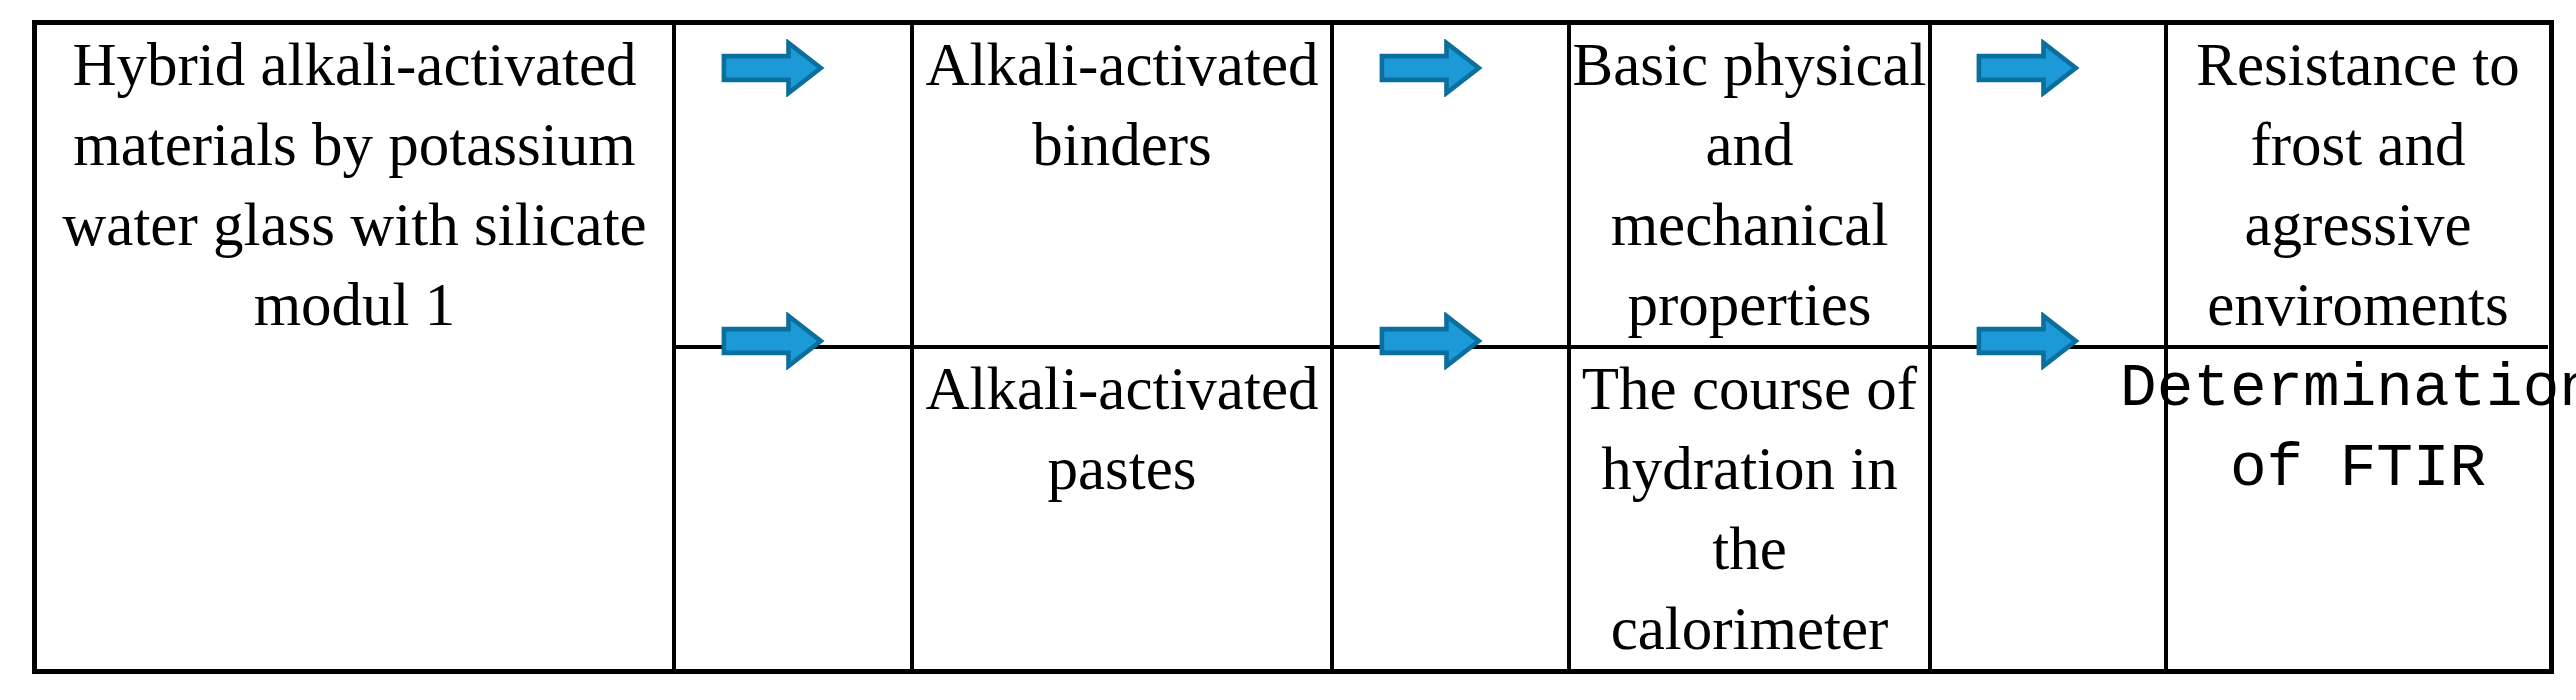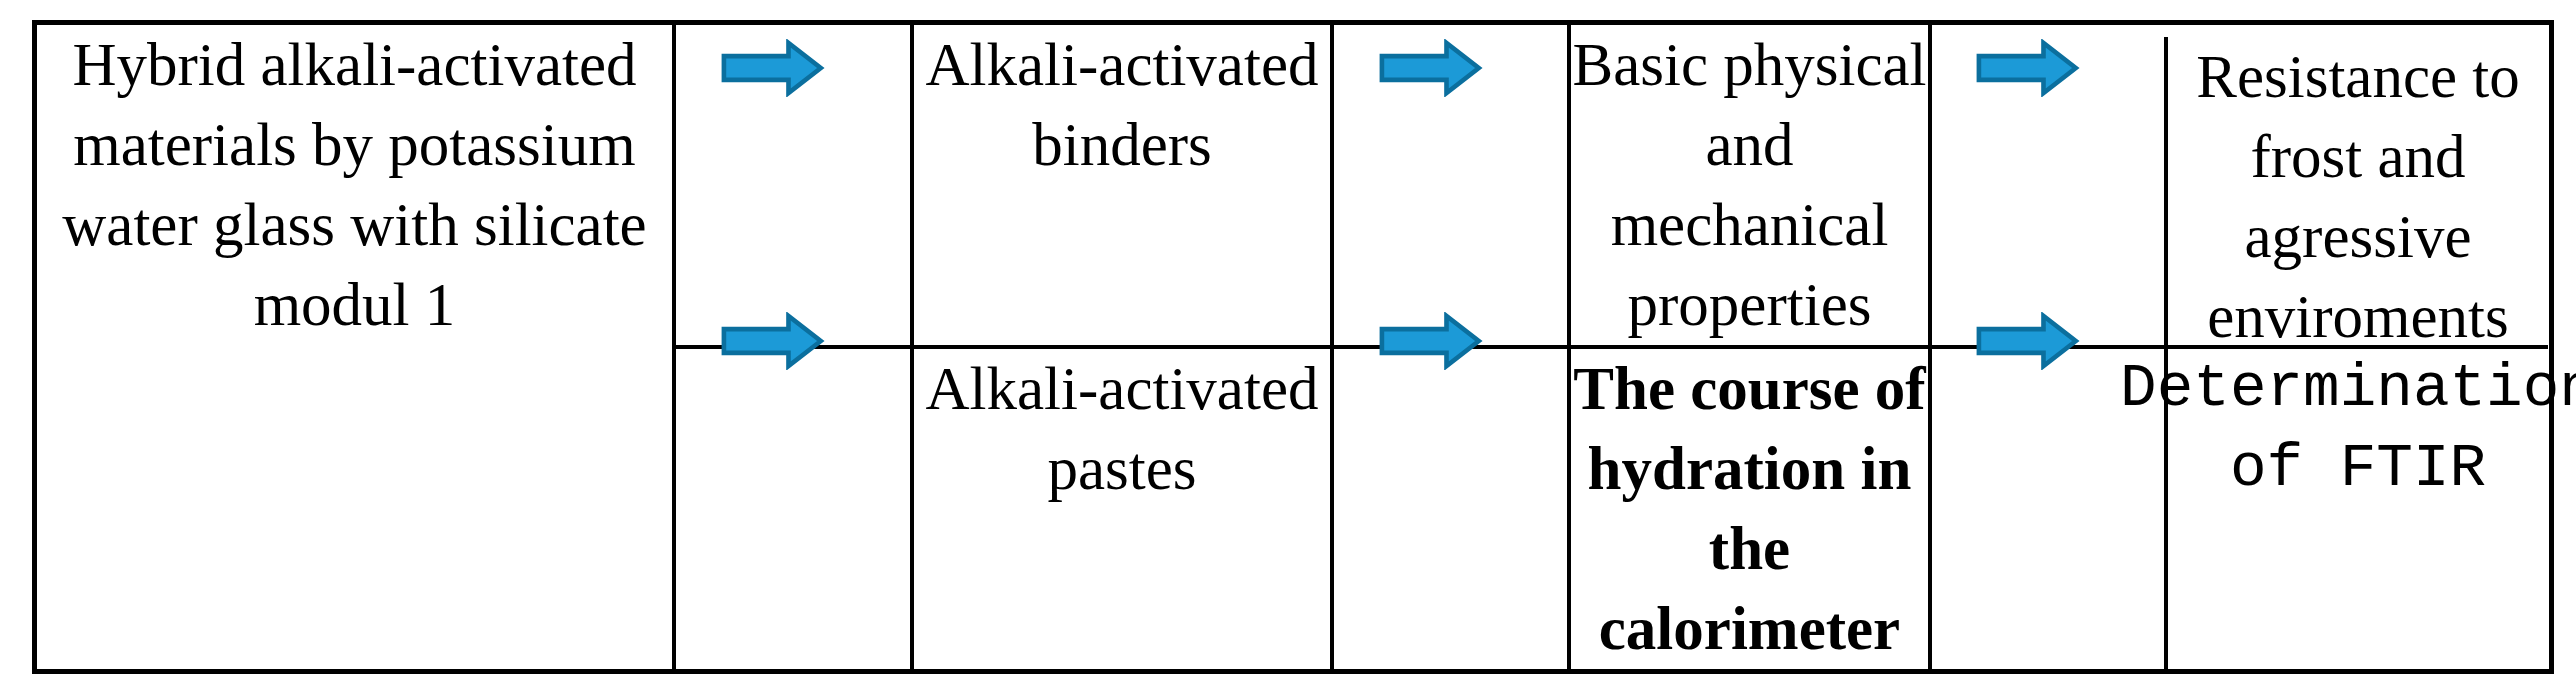--- a/index.html
+++ b/index.html
@@ -86,42 +86,42 @@
       <div class="txt">Basic physical
 and
 mechanical
 properties</div>
     </div>
     <div class="cell vline arrow-cell row1" style="grid-column:6;grid-row:1;">
       <svg width="104" height="58" viewBox="0 0 157 88">
         <polygon points="4,26 102,26 102,6 151,44 102,82 102,62 4,62" fill="#1C9AD7" stroke="#0B6F9E" stroke-width="7" stroke-linejoin="miter"></polygon>
       </svg>
     </div>
-    <div class="cell vline" style="grid-column:7;grid-row:1;margin-top:12px;">
+    <div class="cell vline" style="grid-column:7;grid-row:1;">
       <div class="txt">Resistance to
 frost and
 agressive
 enviroments</div>
     </div>
 
     <div class="cell vline hline arrow-cell row2" style="grid-column:2;grid-row:2;">
       <svg width="104" height="58" viewBox="0 0 157 88">
         <polygon points="4,26 102,26 102,6 151,44 102,82 102,62 4,62" fill="#1C9AD7" stroke="#0B6F9E" stroke-width="7" stroke-linejoin="miter"></polygon>
       </svg>
     </div>
     <div class="cell vline hline" style="grid-column:3;grid-row:2;">
       <div class="txt">Alkali-activated
 pastes</div>
     </div>
     <div class="cell vline hline arrow-cell row2" style="grid-column:4;grid-row:2;">
       <svg width="104" height="58" viewBox="0 0 157 88">
         <polygon points="4,26 102,26 102,6 151,44 102,82 102,62 4,62" fill="#1C9AD7" stroke="#0B6F9E" stroke-width="7" stroke-linejoin="miter"></polygon>
       </svg>
     </div>
-    <div class="cell vline hline" style="grid-column:5;grid-row:2;font-weight:bold;">
+    <div class="cell vline hline" style="grid-column:5;grid-row:2;">
       <div class="txt">The course of
 hydration in
 the
 calorimeter</div>
     </div>
     <div class="cell vline hline arrow-cell row2" style="grid-column:6;grid-row:2;">
       <svg width="104" height="58" viewBox="0 0 157 88">
         <polygon points="4,26 102,26 102,6 151,44 102,82 102,62 4,62" fill="#1C9AD7" stroke="#0B6F9E" stroke-width="7" stroke-linejoin="miter"></polygon>
       </svg>
     </div>

